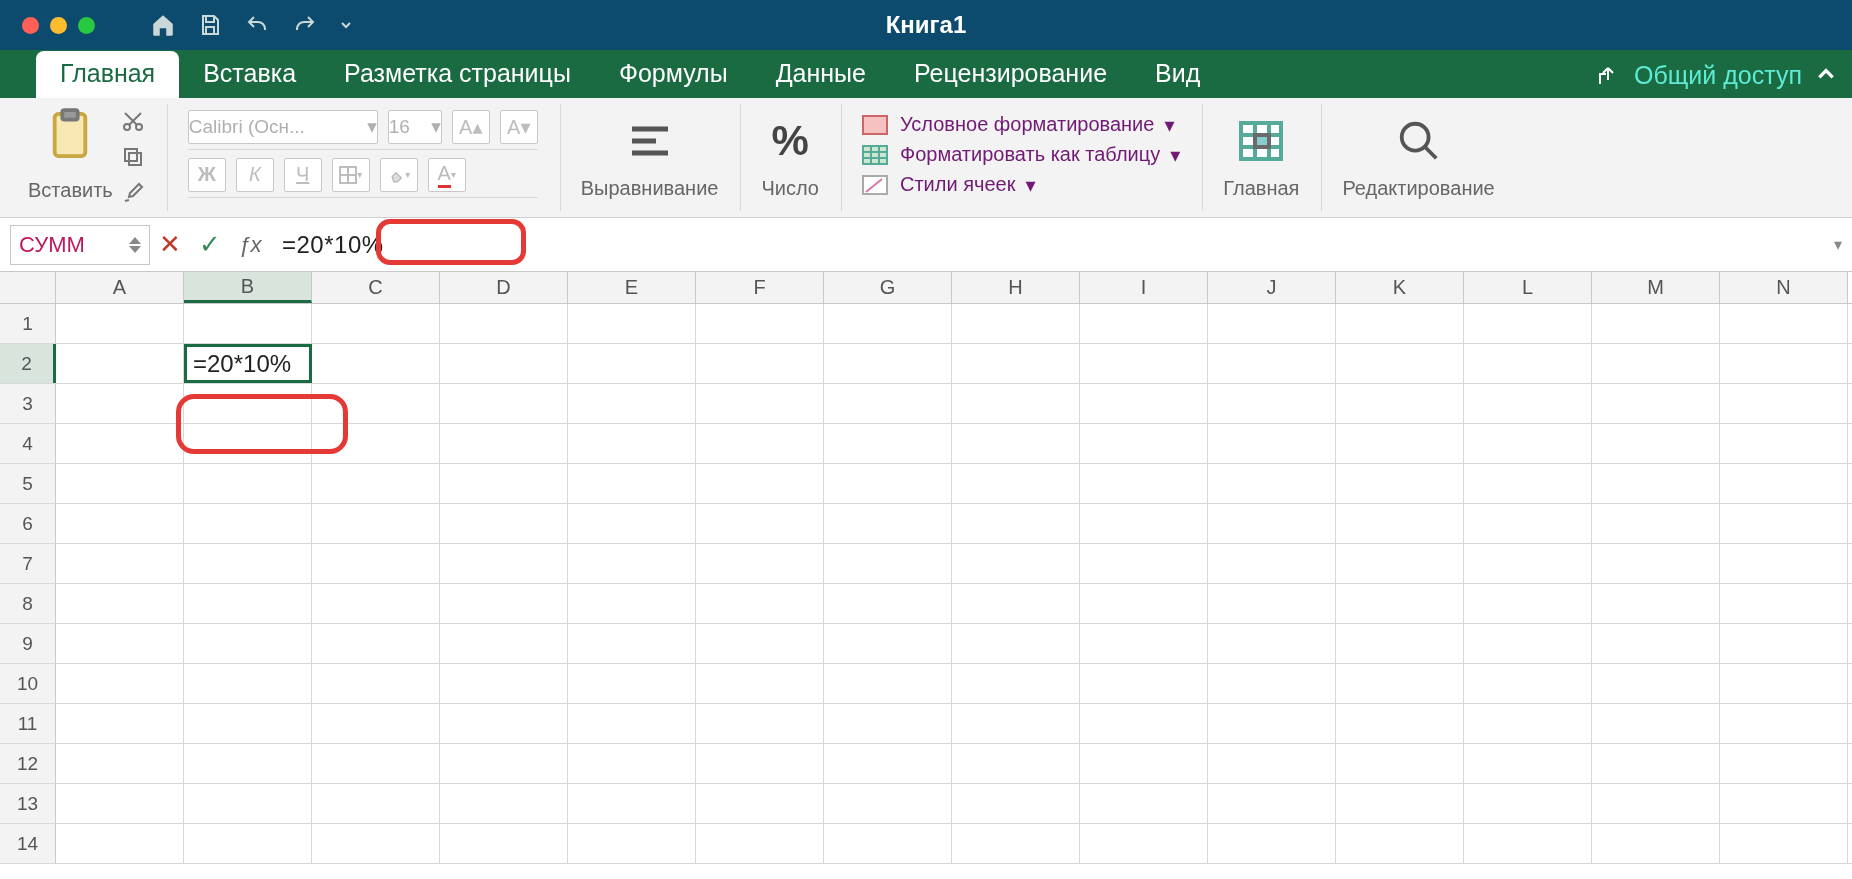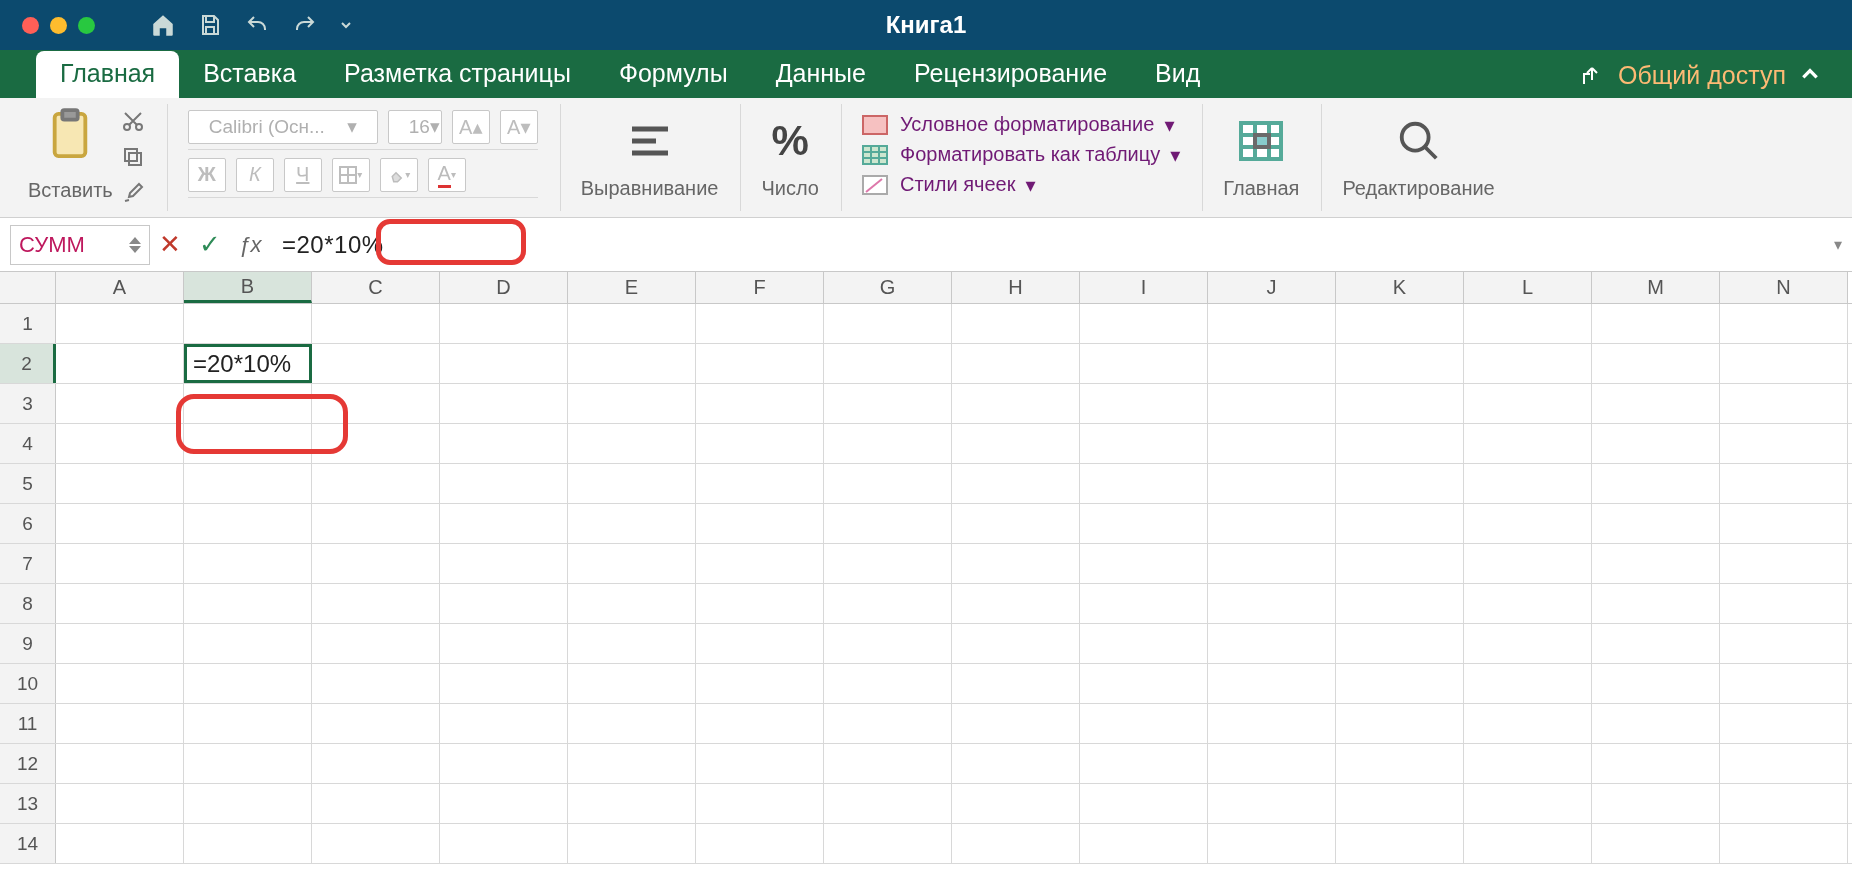--- a/index.html
+++ b/index.html
@@ -16,37 +16,37 @@
 .title-right { position: absolute; right: 18px; display: flex; align-items: center; gap: 18px; }
 .search-wrap { background: rgba(255,255,255,.12); border-radius: 6px; height: 32px; width: 320px; display: flex; align-items: center; padding: 0 12px; color: #cfe0d6; border: 1px solid rgba(255,255,255,.2); }
 .search-wrap input { background: transparent; border: none; outline: none; color: #cfe0d6; font-size: 19px; margin-left: 8px; width: 100%; }
 .search-wrap input::placeholder { color: #cfe0d6; }
 .smile { color: #dfe9e3; }
 
 
 .tabs { background: #1a6b42; height: 48px; display: flex; align-items: flex-end; position: relative; padding-left: 36px; }
 .tab { color: #fff; font-size: 25px; padding: 8px 24px 10px; cursor: pointer; }
 .tab.active { background: #fff; color: #1a6b42; border-radius: 8px 8px 0 0; font-weight: 500; }
-.tabs-right { position: absolute; right: 32px; display: flex; align-items: center; gap: 14px; color: #fdba74; font-size: 25px; bottom: 8px; }
+.tabs-right { position: absolute; right: 16px; display: flex; align-items: center; gap: 14px; color: #5eead4; font-size: 25px; bottom: 8px; }
 .share-ic { display: inline-flex; }
 
 
 .ribbon { background: #f3f3f3; border-bottom: 1px solid #d0d0d0; height: 120px; display: flex; padding: 6px 18px; gap: 10px; }
 .group { border-right: 1px solid #d8d8d8; padding: 4px 22px 4px 10px; display: flex; flex-direction: column; justify-content: center; }
 .group:last-child { border-right: none; }
 .g-label { text-align: center; color: #666; font-size: 20px; margin-top: 4px; }
 
 .paste-grp { display: flex; gap: 8px; align-items: flex-start; }
 .paste-big { display: flex; flex-direction: column; align-items: center; gap: 12px; }
 .paste-ic { width: 50px; height: 56px; display:flex; align-items:center; justify-content:center; }
 .paste-side { display: flex; flex-direction: column; gap: 8px; padding-top: 2px; }
 .mini { color: #777; }
 
 .font-grp .row { display: flex; gap: 10px; margin-bottom: 8px; }
-.combo { background: #fff; border: 1px solid #c8c8c8; height: 34px; display: flex; align-items: center; padding: 0 20px; color: #b0b0b0; font-size: 19px; border-radius: 2px; }
+.combo { background: #fff; border: 1px solid #c8c8c8; height: 34px; display: flex; align-items: center; padding: 0 0; color: #b0b0b0; font-size: 19px; border-radius: 2px; }
 .combo.font { width: 190px; } .combo.size { width: 54px; }
 .btn-sq { border: 1px solid #c8c8c8; background: #fff; height: 34px; min-width: 38px; display: flex; align-items: center; justify-content: center; color: #bdbdbd; font-size: 20px; border-radius: 2px; }
 
 .align-grp, .num-grp { display: flex; flex-direction: column; align-items: center; gap: 6px; }
 .big-ic { width: 52px; height: 52px; display: flex; align-items: center; justify-content: center; color: #6a6a6a; }
 
 .styles-grp .srow { display: flex; align-items: center; gap: 10px; color: #701a75; font-size: 20px; margin-bottom: 6px; }
 .srow .ic { width: 28px; height: 20px; display: inline-flex; }
 
 .cells-grp, .edit-grp { display: flex; flex-direction: column; align-items: center; gap: 6px; }

